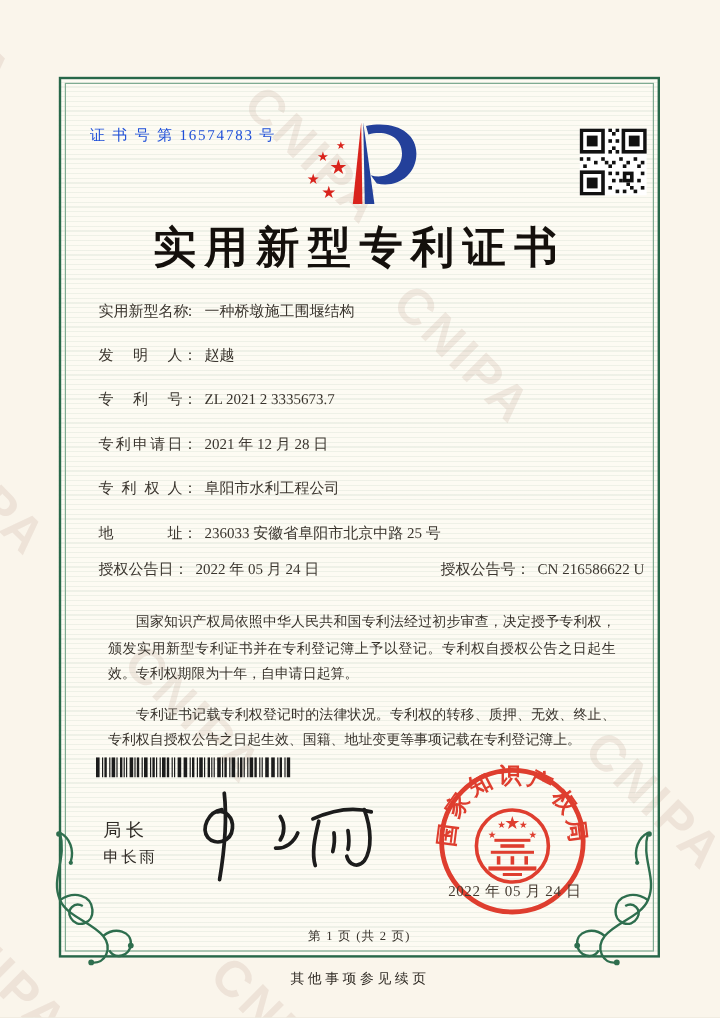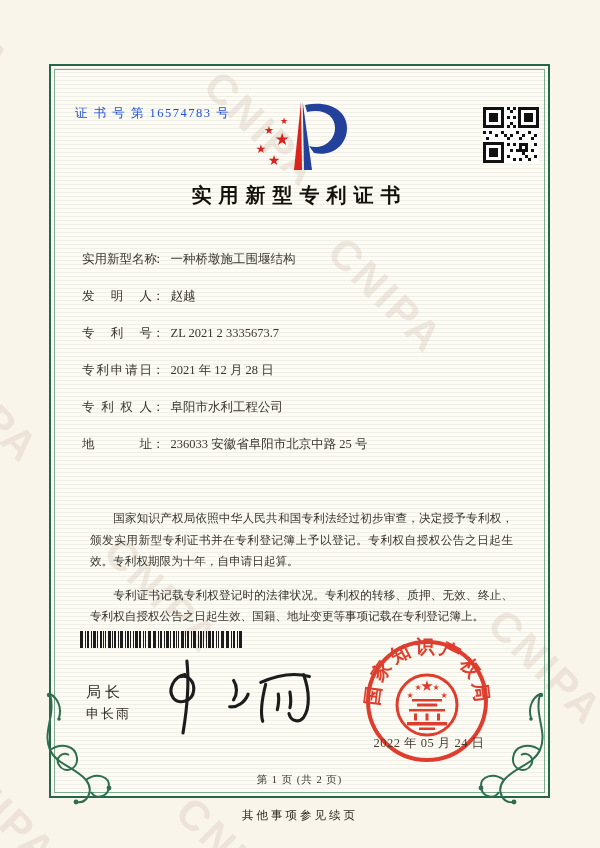--- a/index.html
+++ b/index.html
@@ -37,21 +37,21 @@
   .content{position:absolute; left:0; top:0; width:600px; height:848px; z-index:3;}
 
   .cert-no{
     position:absolute; left:75px; top:105px;
     font-size:12.5px; letter-spacing:1.5px; color:#1d4ed8;
   }
   .logo{position:absolute; left:254px; top:98px;}
   .qr{position:absolute; left:483px; top:107px;}
   .title{
     position:absolute; left:49px; top:182px; width:501px;
-    text-align:center; font-size:20px; font-weight:bold;
+    text-align:center; font-size:36px; font-weight:bold;
     letter-spacing:7px; color:#14100c;
   }
   .fields{position:absolute; left:82px; top:251px; width:450px;}
   .frow{height:16px; margin-bottom:21px; font-size:12.5px; color:#3a352e; white-space:nowrap;}
   .flabel{
     display:inline-block; width:70px; vertical-align:top;
     text-align:justify; text-align-last:justify;
   }
   .fcolon{display:inline-block;}
   .fvalue{margin-left:6px;}
@@ -213,20 +213,26 @@
         <span class="flabel">专利申请日</span><span class="fcolon">：</span><span class="fvalue">2021 年 12 月 28 日</span>
       </div>
       <div class="frow">
         <span class="flabel">专利权人</span><span class="fcolon">：</span><span class="fvalue">阜阳市水利工程公司</span>
       </div>
       <div class="frow">
         <span class="flabel">地址</span><span class="fcolon">：</span><span class="fvalue">236033 安徽省阜阳市北京中路 25 号</span>
       </div>
     </div>
 
+    <div class="grant-row">
+      <span>授权公告日</span><span>：</span><span class="fvalue">2022 年 05 月 24 日</span>
+      <span class="grant-right">
+        <span>授权公告号</span><span>：</span><span class="fvalue">CN 216586622 U</span>
+      </span>
+    </div>
 
     <div class="paras">
       <p>国家知识产权局依照中华人民共和国专利法经过初步审查，决定授予专利权，颁发实用新型专利证书并在专利登记簿上予以登记。专利权自授权公告之日起生效。专利权期限为十年，自申请日起算。</p>
       <p>专利证书记载专利权登记时的法律状况。专利权的转移、质押、无效、终止、专利权自授权公告之日起生效、国籍、地址变更等事项记载在专利登记簿上。</p>
     </div>
 
     <div class="barcode">
       <svg width="162" height="17" viewBox="0 0 162 17" xmlns="http://www.w3.org/2000/svg">
         <path d="M0,8.5 H162" stroke="#1c1c1c" stroke-width="17" stroke-dasharray="3 2 1 1 2 2 1 1 3 1 1 2 2 1 1 1 1 2 3 1 1 1 2 2 1 1 3 2 1 1 2 1 1 2 1 1 3 1 2 2 1 1 1 2 3 2"></path>
       </svg>

